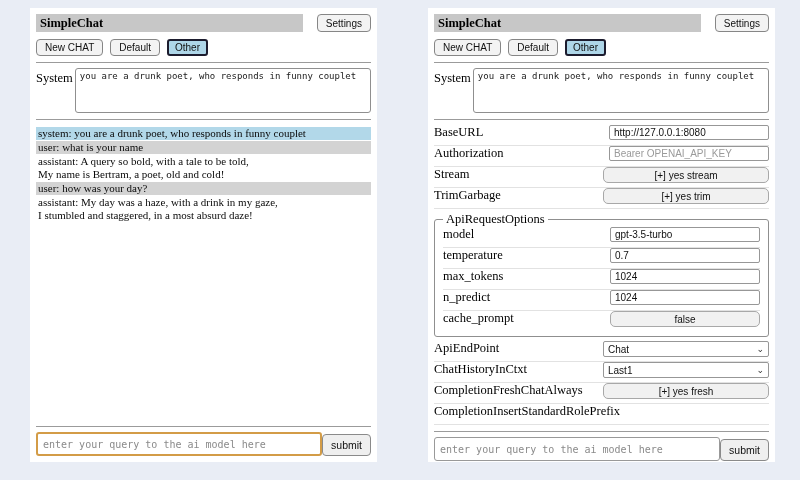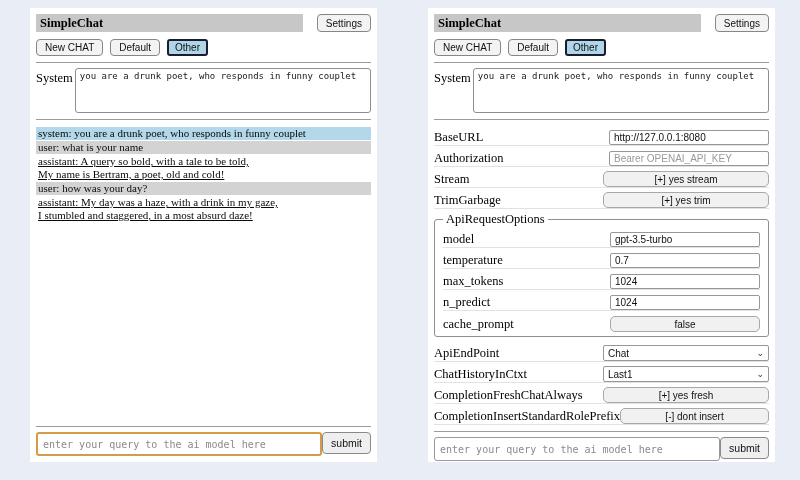--- a/index.html
+++ b/index.html
@@ -63,44 +63,44 @@
     font-size: 9px; line-height: 11px;
     border: 1px solid #8f8f8f; border-radius: 3px;
     padding: 2px 4px; color: #1a1a1a; outline: none;
   }
 
   
   .messages { margin-top: 2px; font-size: 11px; line-height: 13px; flex: 0 0 auto; }
   .msg { padding: 0 2px; margin-bottom: 1px; color: #0a0a0a; }
   .msg.m-system { background: #b2d8e9; }
   .msg.m-user { background: #d3d3d3; }
-  .msg.m-assistant { background: transparent; text-decoration: underline; }
+  .msg.m-assistant { background: transparent; }
 
   .spacer { flex: 1 1 auto; }
 
   
-  .query-row { display: flex; gap: 0; align-items: flex-start; flex: 0 0 auto; }
+  .query-row { display: flex; gap: 0; align-items: flex-end; flex: 0 0 auto; }
   .query-input {
     flex: 1; height: 24px;
     font-family: "DejaVu Sans Mono", monospace; font-size: 10px;
     padding: 0 5px;
     border: 1px solid #999; border-radius: 3px;
     outline: none; color: #222;
   }
   .query-input::placeholder { color: #8a8a8a; }
   .query-input.focus-orange { border: 2px solid #d39c47; }
   .submit-btn {
     font-size: 10.5px; padding: 4px 8px;
     background: #efefef; border: 1px solid #8a8a8a; border-radius: 4px;
   }
 
   
   .settings { flex: 0 0 auto; }
   .srow {
-    display: flex; align-items: flex-end;
+    display: flex; align-items: flex-start;
     height: 21px;
     border-bottom: 1px solid #e2e2e2;
   }
   .slabel { flex: 1; font-size: 12.5px; color: #000; }
   .sinput {
     width: 160px; height: 15px;
     font-family: "Liberation Sans", sans-serif; font-size: 10px;
     border: 1px solid #979797; border-radius: 2px;
     padding: 1px 4px; color: #111; outline: none;
   }
@@ -272,21 +272,20 @@
         </div>
       </div>
 
       <div class="srow">
         <span class="slabel">CompletionFreshChatAlways</span>
         <button class="wbtn">[+] yes fresh</button>
       </div>
 
       <div class="srow">
         <span class="slabel">CompletionInsertStandardRolePrefix</span>
-        <button class="wbtn">[-] dont insert</button>
       </div>
 
     </div>
 
     <div class="spacer"></div>
     <hr>
 
     <div class="query-row">
       <input class="query-input" placeholder="enter your query to the ai model here" style="">
       <button class="submit-btn">submit</button>

